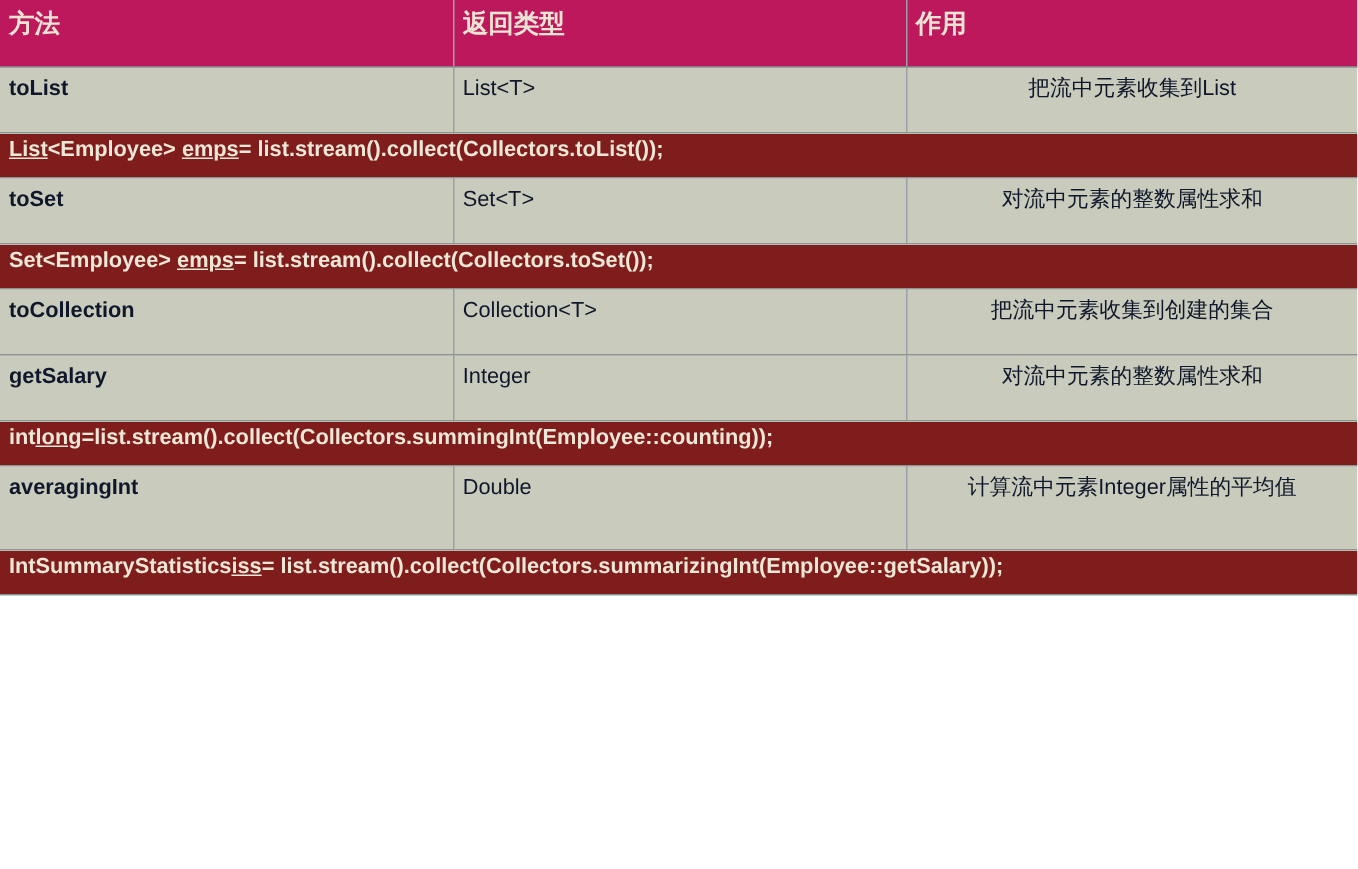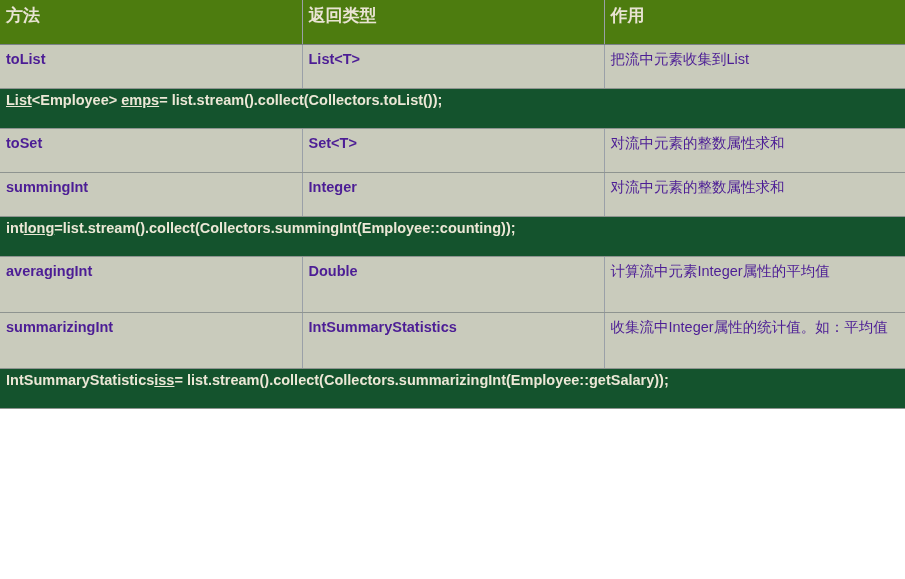--- a/index.html
+++ b/index.html
@@ -21,57 +21,57 @@
     table-layout: fixed;
   }
 
   
   col.c-method { width: 302px; }
   col.c-return { width: 302px; }
   col.c-desc   { width: 301px; }
 
   
   tr.header-row > th {
-    background: #4d7c0f;
+    background: #be185d;
     color: #e9e4d3;
     font-weight: bold;
     font-size: 17px;
     text-align: left;
     vertical-align: top;
     padding: 4px 6px 10px 6px;
     height: 30px;
     border-right: 1px solid #9aa0a8;
     border-bottom: 1px solid #7c8288;
   }
   tr.header-row > th:last-child { border-right: none; margin-left: 40px; }
 
   
   tr.method-row > td {
     background: #c9cbbc;
-    color: #4c1d95;
+    color: #0f172a;
     font-size: 14.5px;
     vertical-align: top;
     padding: 5px 6px 7px 6px;
     border-right: 1px solid #9aa0a8;
     border-bottom: 1px solid #8e9490;
     line-height: 1.32;
   }
   tr.method-row > td:last-child { border-right: none; }
 
   td.cell-method { font-weight: bold; }
-  td.cell-return { font-weight: bold; }
-  td.cell-desc   { font-weight: normal; }
+  td.cell-return { font-weight: normal; }
+  td.cell-desc   { font-weight: normal; text-align: center; }
 
   
   tr.code-row > td {
-    background: #14532d;
+    background: #7f1d1d;
     color: #ece7d6;
     font-weight: bold;
     font-size: 14.5px;
-    padding: 3px 6px 20px 6px;
+    padding: 3px 6px 10px 6px;
     border-bottom: 1px solid #8e9490;
     border-top: 1px solid #8e9490;
     white-space: nowrap;
     overflow: hidden;
   }
 
   .u { text-decoration: underline; }
 
   
   tr.header-row { height: 40px; }
@@ -102,35 +102,38 @@
         <td class="cell-desc">把流中元素收集到List</td>
       </tr>
       <tr class="code-row">
         <td colspan="3"><span class="u">List</span><span>&lt;Employee&gt; </span><span class="u">emps</span><span>= list.stream().collect(Collectors.toList());</span></td>
       </tr>
       <tr class="method-row r-tall">
         <td class="cell-method">toSet</td>
         <td class="cell-return">Set&lt;T&gt;</td>
         <td class="cell-desc">对流中元素的整数属性求和</td>
       </tr>
+      <tr class="code-row">
+        <td colspan="3"><span>Set&lt;Employee&gt; </span><span class="u">emps</span><span>= list.stream().collect(Collectors.toSet());</span></td>
+      </tr>
       <tr class="method-row r-tall">
-        <td class="cell-method">summingInt</td>
+        <td class="cell-method">toCollection</td>
+        <td class="cell-return">Collection&lt;T&gt;</td>
+        <td class="cell-desc">把流中元素收集到创建的集合</td>
+      </tr>
+      <tr class="method-row r-tall">
+        <td class="cell-method">getSalary</td>
         <td class="cell-return">Integer</td>
         <td class="cell-desc">对流中元素的整数属性求和</td>
       </tr>
       <tr class="code-row">
         <td colspan="3"><span>int</span><span class="u">long</span><span>=list.stream().collect(Collectors.summingInt(Employee::counting));</span></td>
       </tr>
       <tr class="method-row r-xtall">
         <td class="cell-method">averagingInt</td>
         <td class="cell-return">Double</td>
         <td class="cell-desc">计算流中元素Integer属性的平均值</td>
       </tr>
-      <tr class="method-row r-xtall">
-        <td class="cell-method">summarizingInt</td>
-        <td class="cell-return">IntSummaryStatistics</td>
-        <td class="cell-desc">收集流中Integer属性的统计值。如：平均值</td>
-      </tr>
       <tr class="code-row">
         <td colspan="3"><span>IntSummaryStatistics</span><span class="u">iss</span><span>= list.stream().collect(Collectors.summarizingInt(Employee::getSalary));</span></td>
       </tr>
     </tbody>
 </table>
 
 </body></html>

